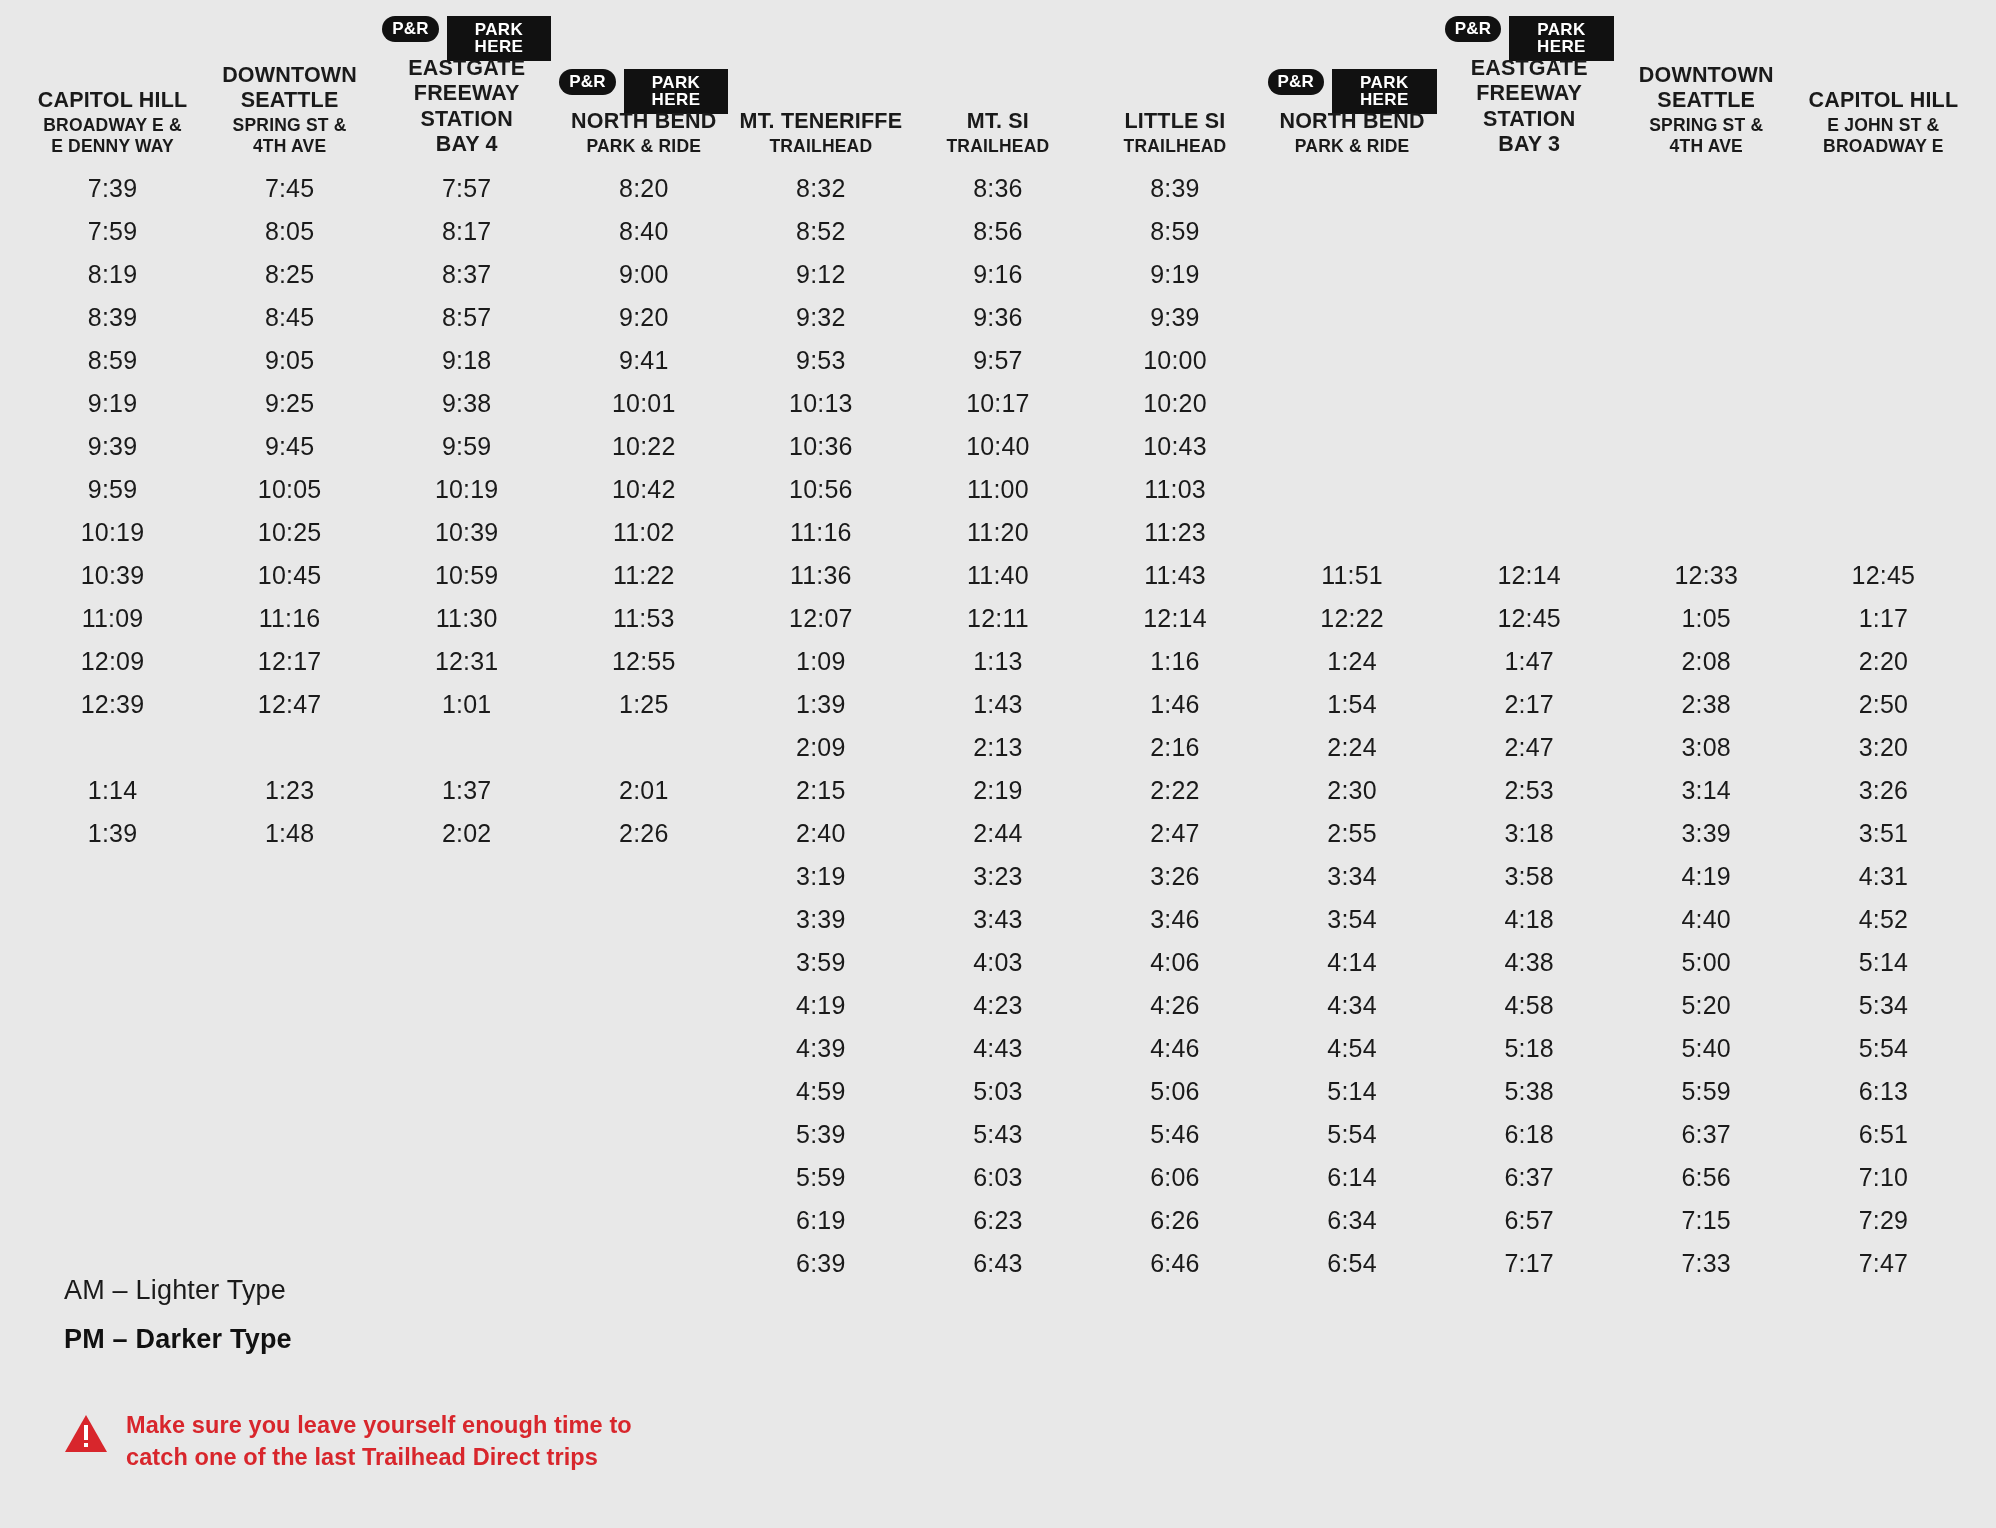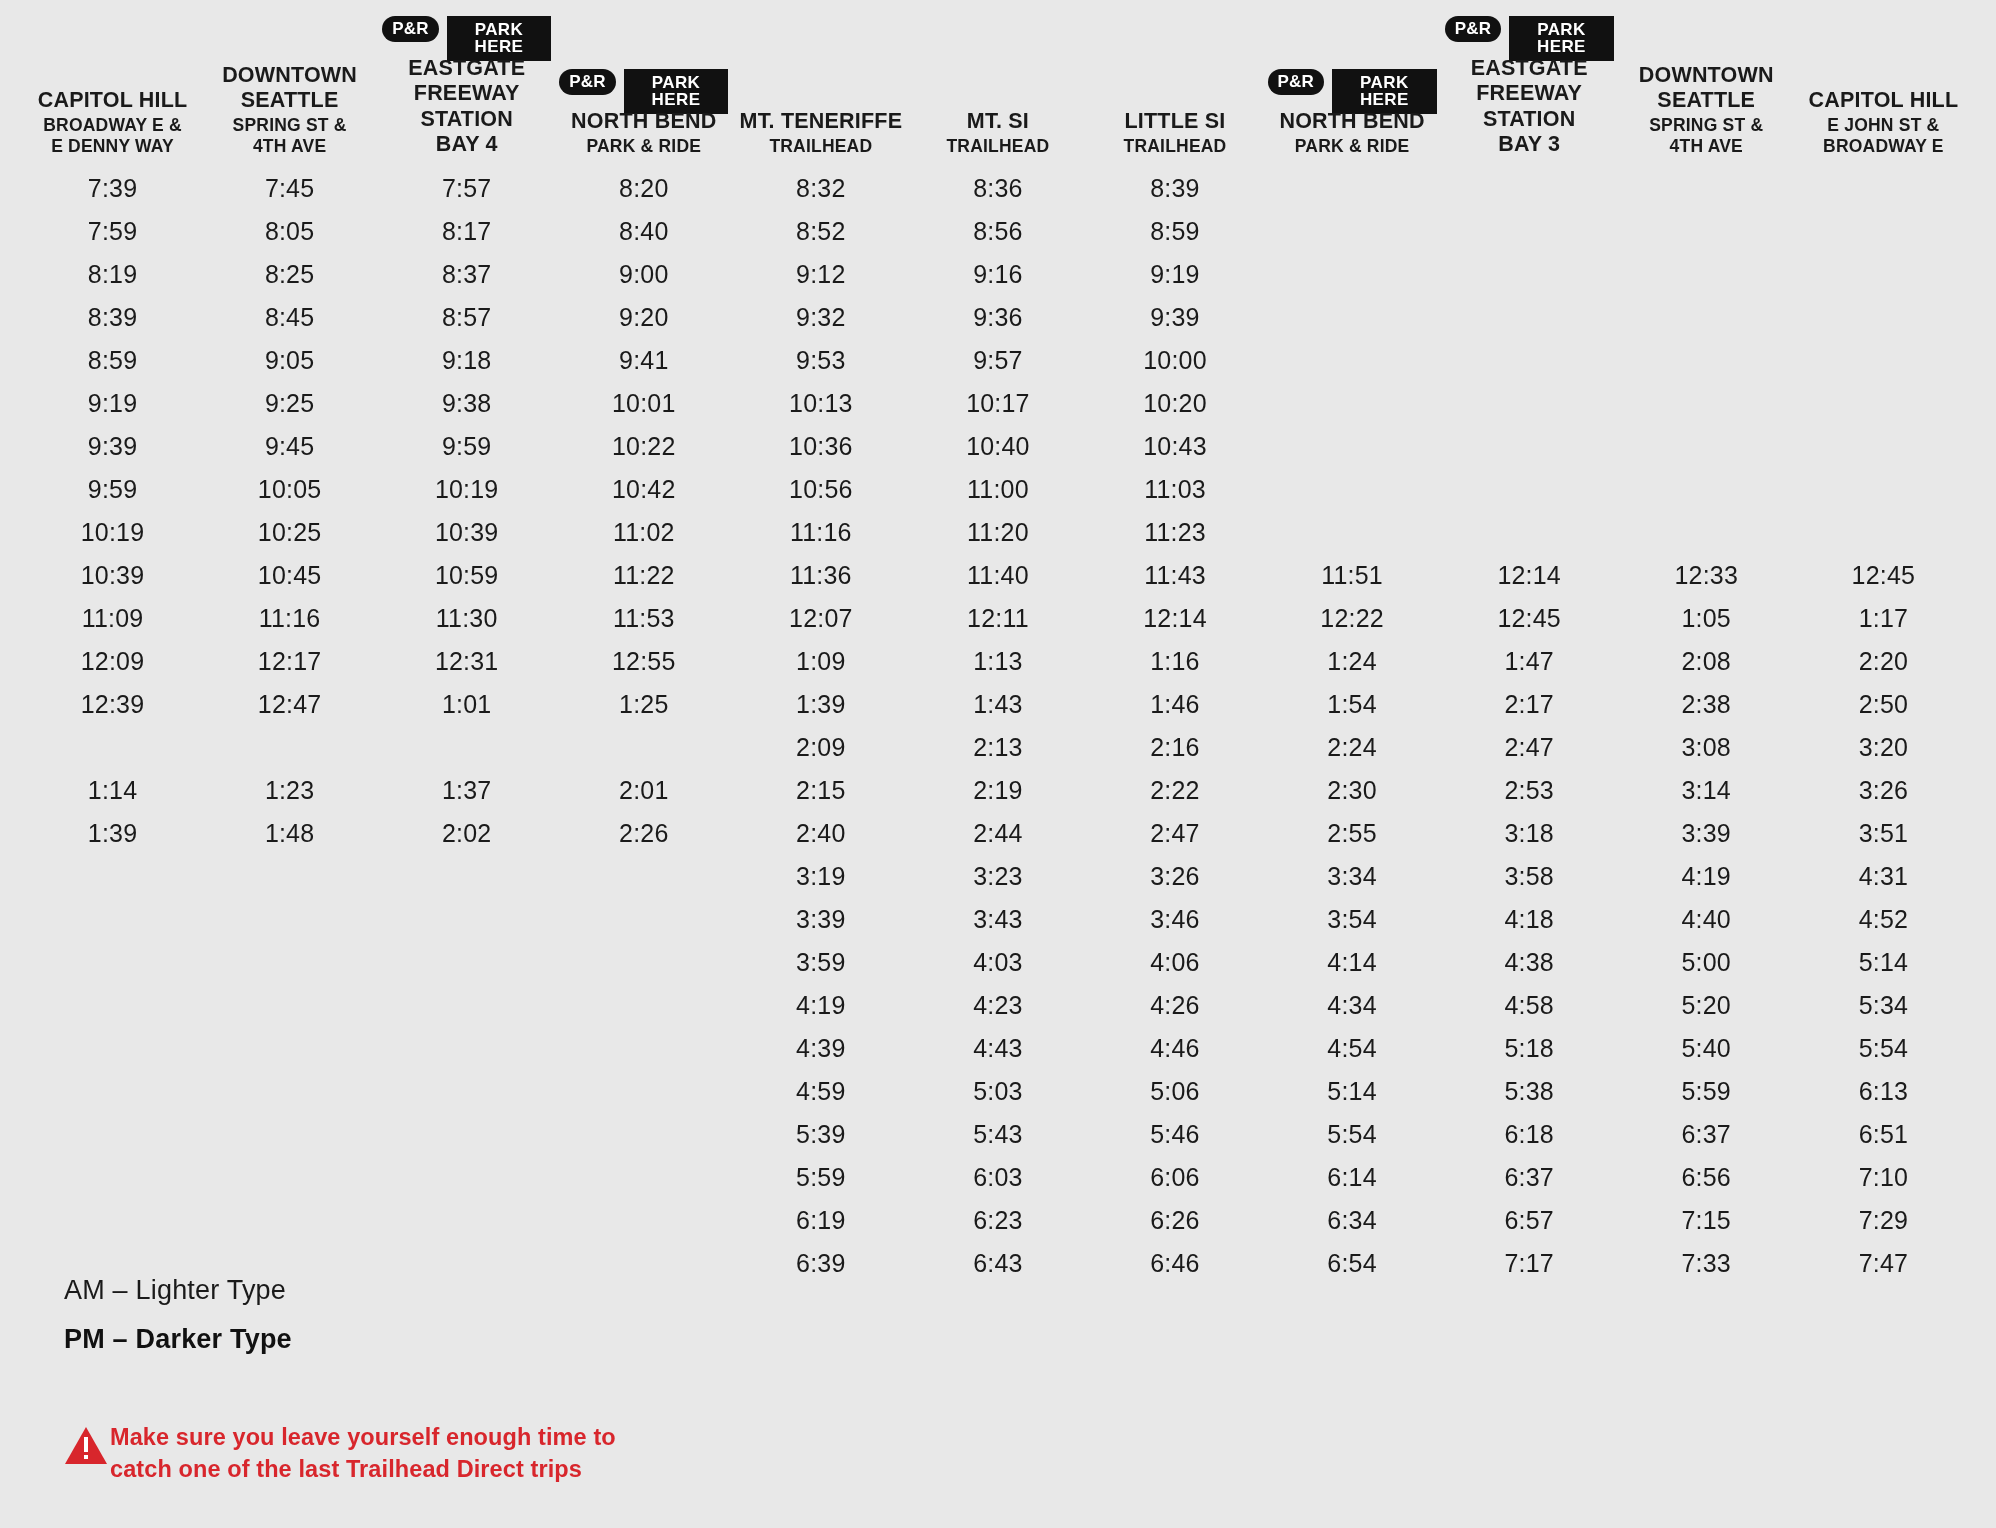--- a/index.html
+++ b/index.html
@@ -120,23 +120,22 @@
     letter-spacing: .2px;
   }
 
   
   .warn {
     position: absolute;
     left: 64px;
     top: 1410px;
     display: flex;
     align-items: flex-start;
-    gap: 2px;
+    gap: 18px;
     width: 720px;
-    margin-top: 12px;
   }
   .warn-icon {
     flex: 0 0 auto;
     margin-top: 4px;
   }
   .warn-text {
     color: #d8262c;
     font-weight: bold;
     font-size: 23.5px;
     line-height: 1.35;

